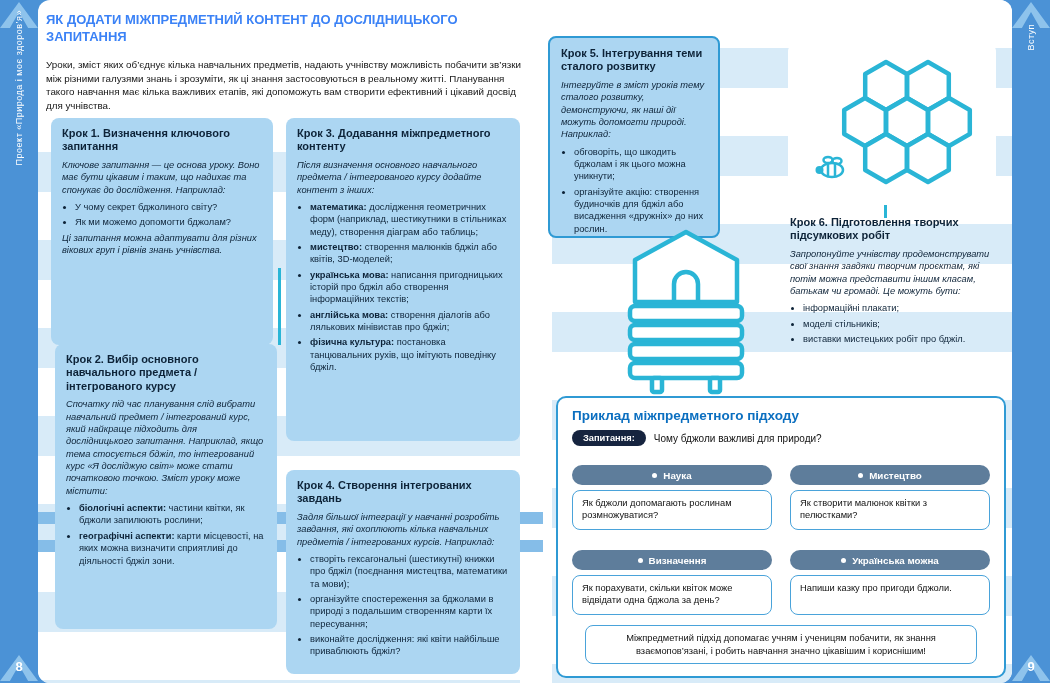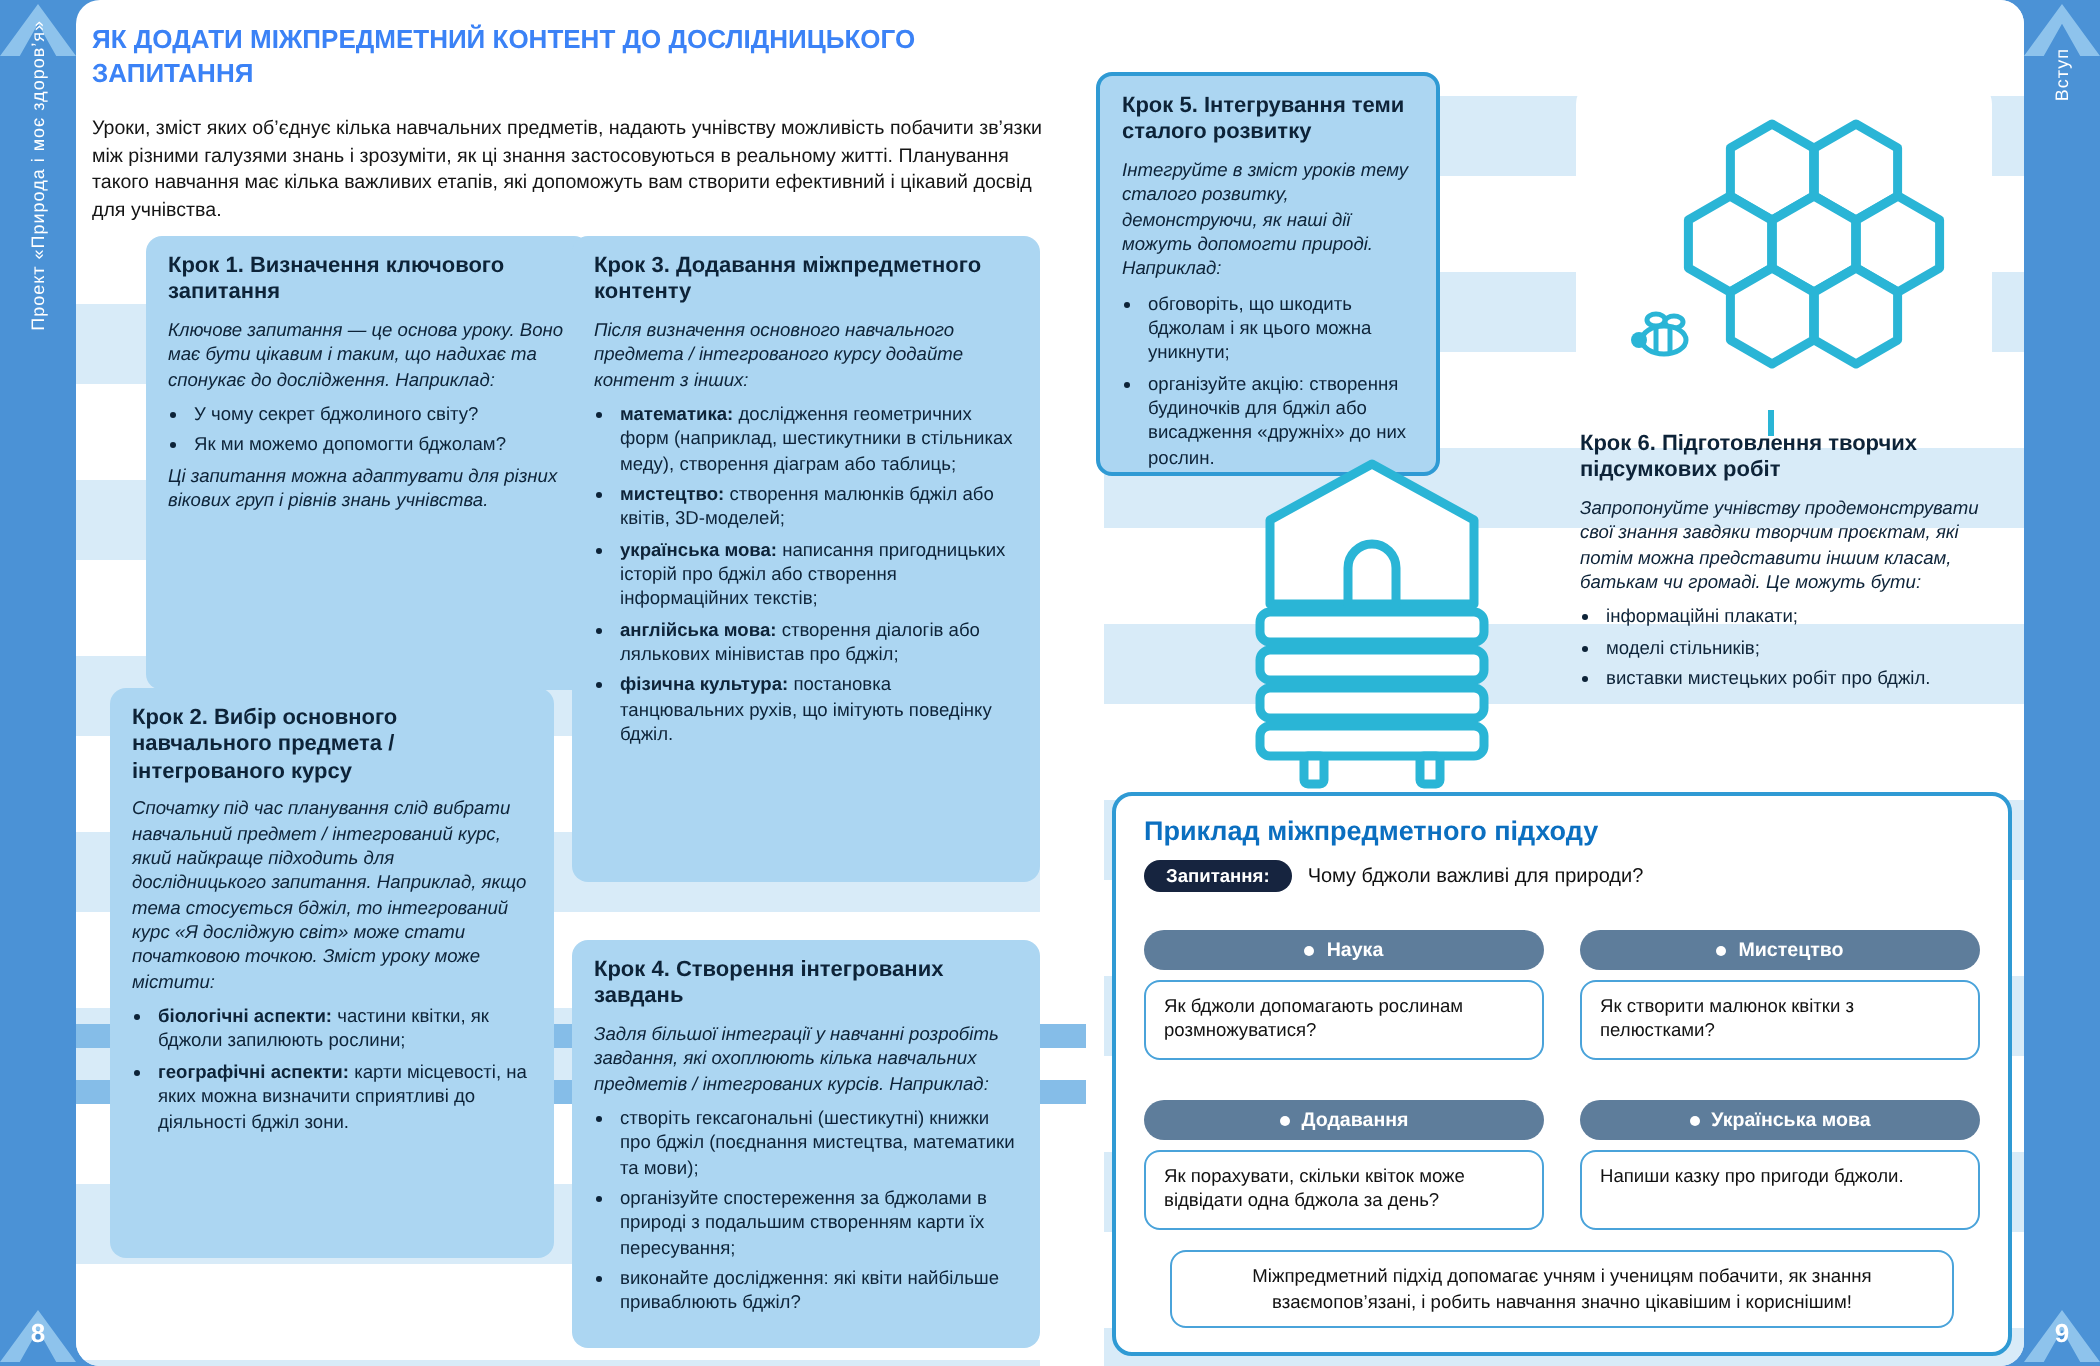--- a/index.html
+++ b/index.html
@@ -87,21 +87,21 @@
     <div class="accent-stripe s1"></div>
     <div class="accent-stripe s2"></div>
     <div class="connector v1"></div>
     <div class="connector v2"></div>
 
     <header class="title-block">
       <h1>ЯК ДОДАТИ МІЖПРЕДМЕТНИЙ КОНТЕНТ ДО ДОСЛІДНИЦЬКОГО ЗАПИТАННЯ</h1>
     </header>
     <p class="intro">Уроки, зміст яких об’єднує кілька навчальних предметів, надають учнівству можливість побачити зв’язки між різними галузями знань і зрозуміти, як ці знання застосовуються в реальному житті. Планування такого навчання має кілька важливих етапів, які допоможуть вам створити ефективний і цікавий досвід для учнівства.</p>
 
-    <section class="step" style="left:35px;top:118px;width:222px;height:227px">
+    <section class="step" style="left:13px;top:118px;width:222px;height:227px">
       <h3>Крок 1. Визначення ключового запитання</h3>
       <p>Ключове запитання — це основа уроку. Воно має бути цікавим і таким, що надихає та спонукає до дослідження. Наприклад:</p>
       <ul>
         <li><span class="lead"></span><span>У чому секрет бджолиного світу?</span></li>
         <li><span class="lead"></span><span>Як ми можемо допомогти бджолам?</span></li>
       </ul>
       <p>Ці запитання можна адаптувати для різних вікових груп і рівнів знань учнівства.</p>
     </section>
 
     <section class="step" style="left:17px;top:344px;width:222px;height:285px">
@@ -212,30 +212,30 @@
             <span class="dot"></span>
             <span>Мистецтво</span>
           </div>
           <div class="q-card">
             <span>Як створити малюнок квітки з пелюстками?</span>
           </div>
         </div>
         <div>
           <div class="cat-pill">
             <span class="dot"></span>
-            <span>Додавання</span>
+            <span>Визначення</span>
           </div>
           <div class="q-card">
             <span>Як порахувати, скільки квіток може відвідати одна бджола за день?</span>
           </div>
         </div>
         <div>
           <div class="cat-pill">
             <span class="dot"></span>
-            <span>Українська мова</span>
+            <span>Українська можна</span>
           </div>
           <div class="q-card">
             <span>Напиши казку про пригоди бджоли.</span>
           </div>
         </div>
       </div>
       <div class="note">
         <span>Міжпредметний підхід допомагає учням і ученицям побачити, як знання взаємопов’язані, і робить навчання значно цікавішим і кориснішим!</span>
       </div>
     </section>

